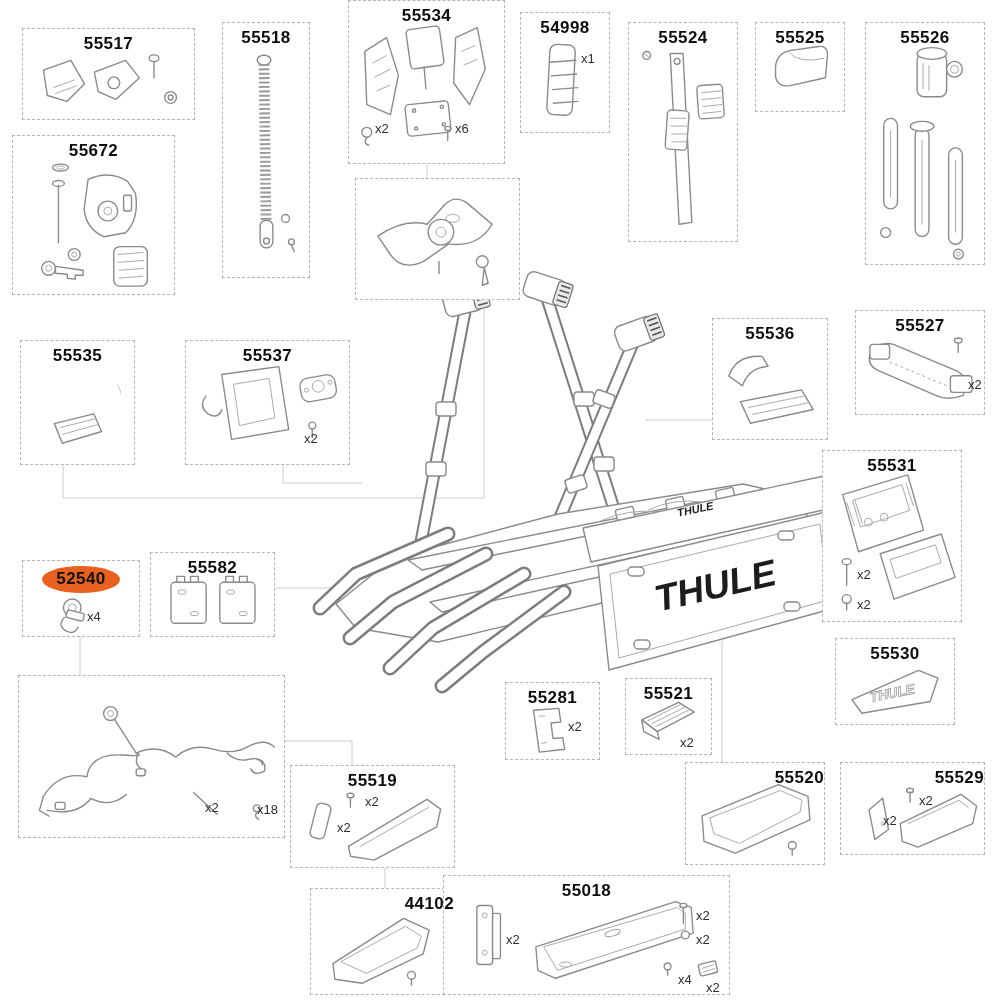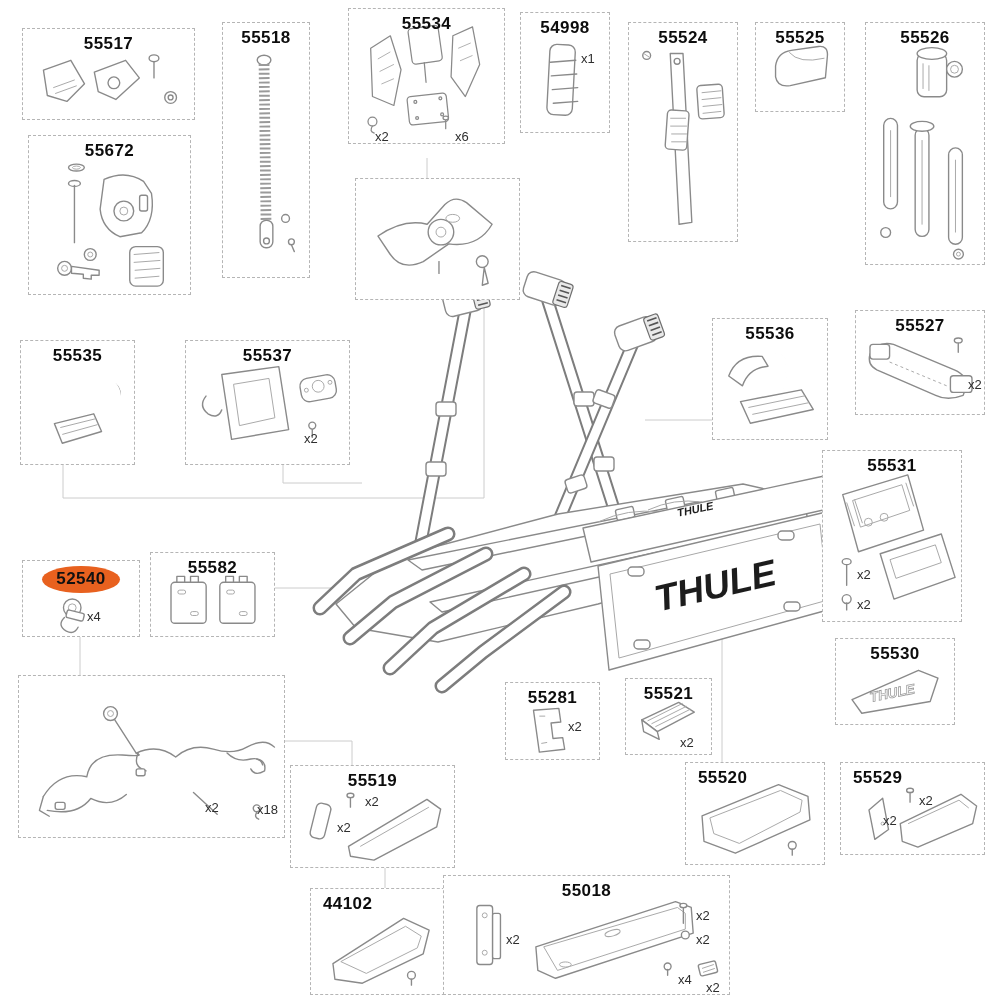--- a/index.html
+++ b/index.html
@@ -3,21 +3,21 @@
 <meta charset="utf-8">
 <style>
   html,body{margin:0;padding:0;background:#fff;}
   .canvas{position:relative;width:1000px;height:1000px;background:#fff;
           font-family:"Liberation Sans",sans-serif;overflow:hidden;}
   svg{overflow:visible;}
   .overlay{position:absolute;left:0;top:0;pointer-events:none;}
   .pbox{position:absolute;border:1px dashed #b5b5b5;background:#fff;box-sizing:border-box;}
   .pnum{position:relative;z-index:2;font-weight:bold;font-size:17px;color:#0d0d0d;
         text-align:center;padding-top:5px;letter-spacing:.4px;}
-  .pnum.left{text-align:left;padding-left:12px;}
+  .pnum.left{text-align:right;padding-left:12px;}
   .hl{display:inline-block;background:#E8611F;border-radius:50%;padding:3px 14px 4px;color:#111;}
   .art{position:absolute;left:0;top:0;width:100%;height:100%;z-index:1;}
   .qty{position:absolute;z-index:3;font-size:13px;color:#2e2e2e;}
   .s{stroke:#8a8a8a;fill:#fff;stroke-width:1.4;stroke-linejoin:round;}
   .o{stroke:#8a8a8a;fill:none;stroke-width:1.4;stroke-linecap:round;stroke-linejoin:round;}
   .t{stroke:#a8a8a8;fill:none;stroke-width:1;}
   .thick{stroke:#7d7d7d;fill:none;stroke-linecap:round;stroke-linejoin:round;}
   .wover{stroke:#fff;fill:none;stroke-linecap:round;stroke-linejoin:round;}
   .pad{fill:#e9e9e9;stroke:#6f6f6f;stroke-width:1.2;}
   .stripe{stroke:#555;stroke-width:1.6;}
@@ -144,21 +144,21 @@
       <ellipse cx="42" cy="36" rx="7" ry="5" class="s"></ellipse>
       <line x1="42" y1="40" x2="44" y2="200" stroke="#9a9a9a" stroke-width="11" stroke-dasharray="2 2.5" fill="none"></line>
       <rect x="38" y="200" width="13" height="28" rx="6" class="s"></rect>
       <circle cx="44.5" cy="221" r="3" class="o"></circle>
       <circle cx="64" cy="198" r="4" class="s"></circle>
       <circle cx="70" cy="222" r="3" class="s"></circle>
         <line x1="70" y1="225" x2="73" y2="232" class="o"></line>
     </svg>
   </div>
 
-  <div class="pbox" style="left:348px;top:8px;width:157px;height:136px">
+  <div class="pbox" style="left:348px;top:0;width:157px;height:164px">
     <div class="pnum">55534</div>
     <svg class="art" viewBox="0 0 157 150">
       <path d="M16,44 l22,-14 l12,38 l-8,40 l-24,-10 z" class="s"></path>
       <path d="M24,56 l14,-8 M26,70 l16,-8 M28,84 l14,-6" class="t"></path>
       <path d="M108,30 l22,-10 l8,42 l-16,36 l-16,-22 z" class="s"></path>
       <path d="M114,44 l14,-6 M116,58 l14,-6" class="t"></path>
       <rect x="60" y="20" width="34" height="40" rx="4" class="s" transform="rotate(-8 77 40)"></rect>
       <line x1="76" y1="60" x2="78" y2="82" class="o"></line>
       <rect x="58" y="96" width="44" height="32" rx="4" class="s" transform="rotate(-6 80 112)"></rect>
       <circle cx="66" cy="104" r="1.6" class="o"></circle>
@@ -222,21 +222,21 @@
         <line x1="57" y1="118" x2="57" y2="204" class="t"></line>
       <ellipse cx="57" cy="104" rx="12" ry="5" class="s"></ellipse>
       <rect x="84" y="126" width="14" height="98" rx="7" class="s"></rect>
         <line x1="91" y1="138" x2="91" y2="212" class="t"></line>
       <circle cx="20" cy="212" r="5" class="s"></circle>
       <circle cx="94" cy="234" r="5" class="s"></circle>
         <circle cx="94" cy="234" r="2" class="t"></circle>
     </svg>
   </div>
 
-  <div class="pbox" style="left:28px;top:135px;width:163px;height:160px">
+  <div class="pbox" style="left:12px;top:135px;width:163px;height:160px">
     <div class="pnum">55672</div>
     <svg class="art" viewBox="0 0 163 160">
       <ellipse cx="48" cy="32" rx="8" ry="3.5" class="s"></ellipse>
         <ellipse cx="48" cy="32" rx="4" ry="1.6" class="t"></ellipse>
       <ellipse cx="46" cy="48" rx="6" ry="3" class="s"></ellipse>
       <line x1="46" y1="50" x2="46" y2="108" class="o" stroke-width="5"></line>
       <path d="M76,44 q22,-10 40,2 l8,12 q4,26 -10,40 l-22,4 q-18,-8 -20,-28 z" class="s"></path>
       <circle cx="96" cy="76" r="10" class="o"></circle>
         <circle cx="96" cy="76" r="4" class="t"></circle>
       <rect x="112" y="60" width="8" height="16" rx="2" class="s"></rect>

